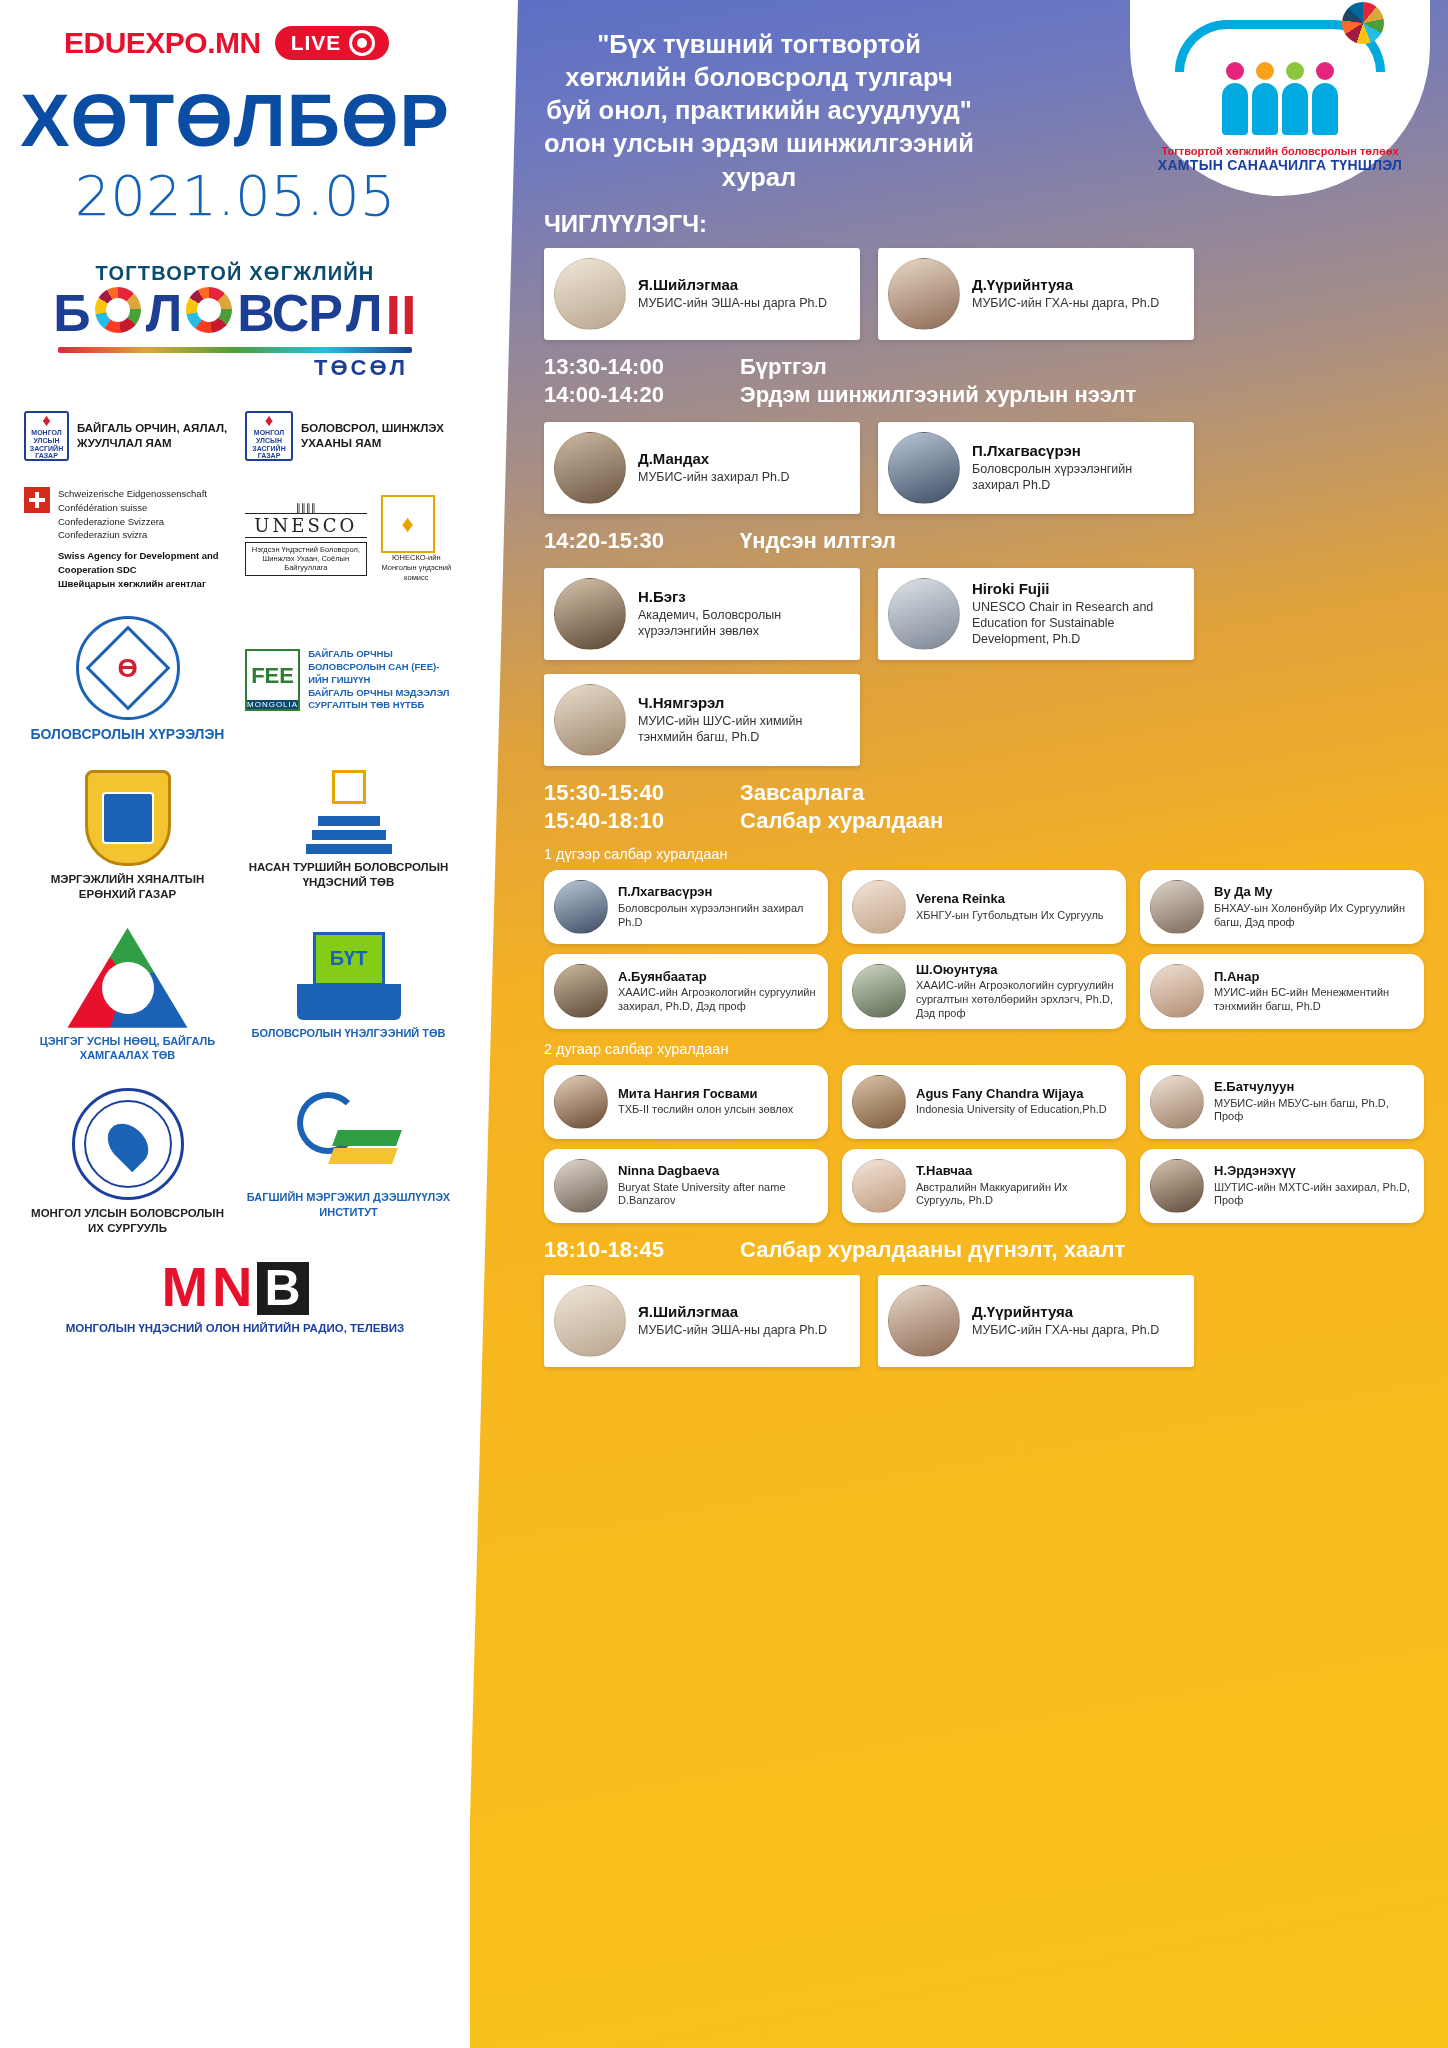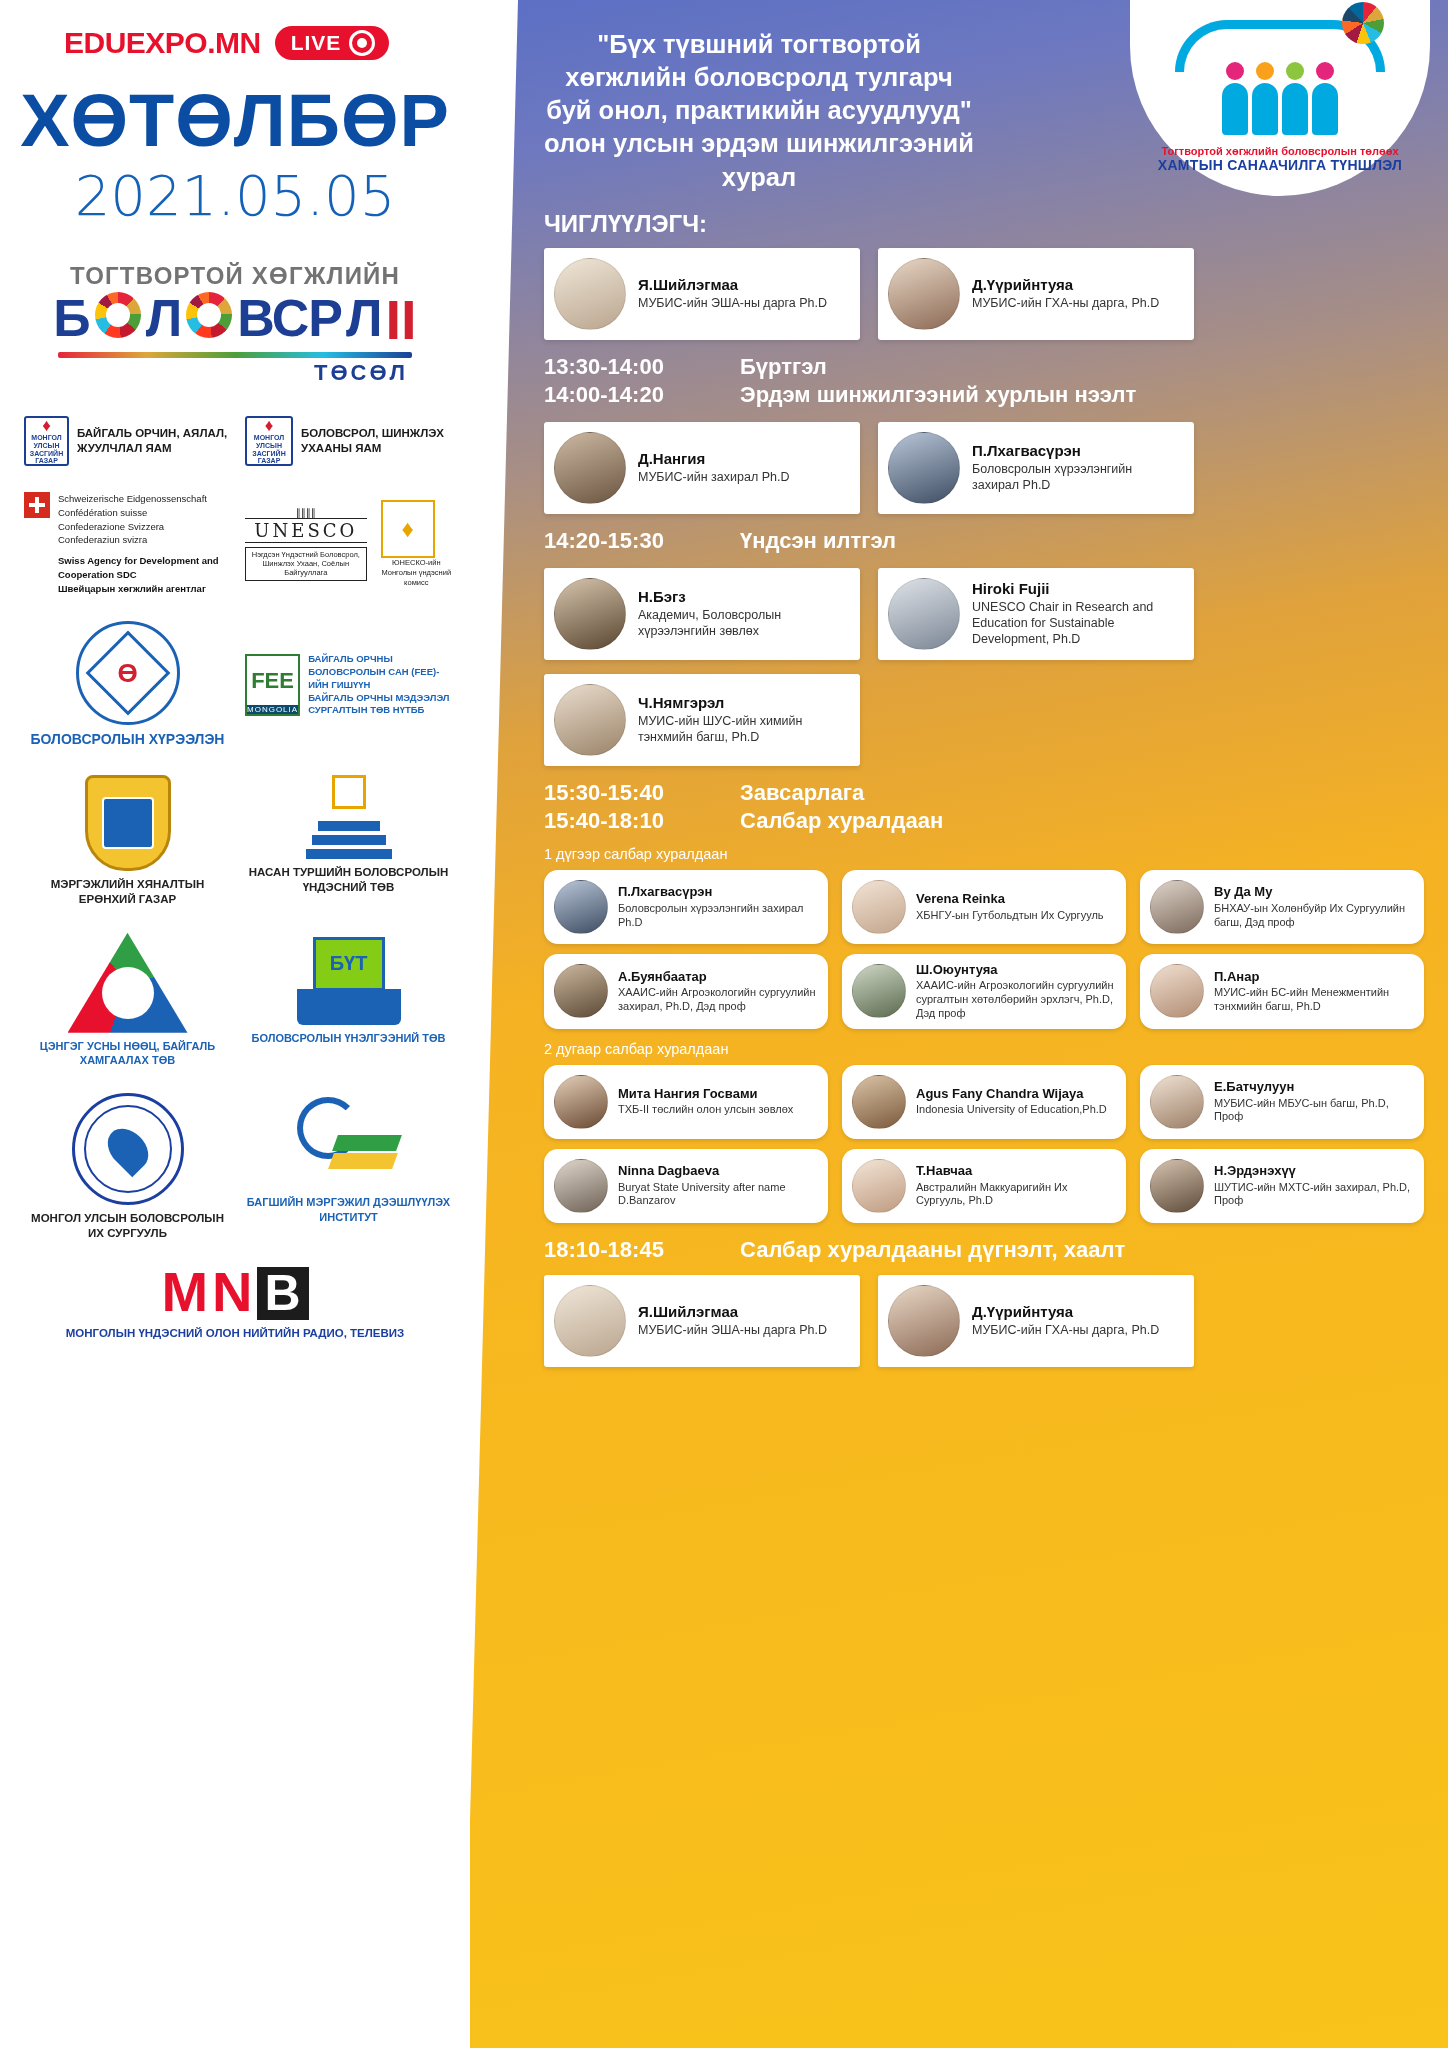--- a/index.html
+++ b/index.html
@@ -45,21 +45,21 @@
     margin-top: 18px; text-align: center;
     color: #0b4da2; font-size: 74px; font-weight: bold; letter-spacing: 1px;
   }
   .bigdate {
     text-align: center; color: #1461b8; font-size: 56px; font-weight: 300; 
     font-family: "DejaVu Sans", sans-serif;
   }
 
   
   .bol-block { margin-top: 34px; text-align: center; }
-  .bol-top { color: #737373; font-size: 24px; font-weight: bold; letter-spacing: 1.2px; }
+  .bol-top { color: #0c4a6e; font-size: 20px; font-weight: bold; letter-spacing: 1.2px; }
   .bol-main { display: flex; align-items: flex-start; justify-content: center; gap: 4px; margin-top: 2px; }
   .bol-word { color: #1c3f94; font-size: 52px; font-weight: bold; letter-spacing: -1px; line-height: 1; }
   .bol-o {
     display: inline-block; width: 46px; height: 46px; border-radius: 50%;
     background: conic-gradient(#e5243b 0 12%, #dda63a 12% 24%, #4c9f38 24% 36%, #c5192d 36% 48%, #ff3a21 48% 60%, #26bde2 60% 72%, #fcc30b 72% 84%, #a21942 84% 92%, #fd6925 92% 100%);
     position: relative; vertical-align: middle; margin: 0 1px;
   }
   .bol-o::after { content:""; position:absolute; inset:11px; border-radius:50%; background:#fff; }
   .bol-ii { color: #d22030; font-size: 56px; font-weight: bold; line-height: 1; }
   .bol-bar { height: 6px; background: linear-gradient(90deg,#e5243b,#dda63a,#4c9f38,#26bde2,#1c3f94); margin: 4px 40px 0 40px; border-radius: 2px;}
@@ -407,21 +407,21 @@
     </div>
     <div class="time-row" style="margin-top:2px;">
       <div class="t-time">14:00-14:20</div>
       <div class="t-text">Эрдэм шинжилгээний хурлын нээлт</div>
     </div>
 
     <div class="cards-row" style="margin-top:14px;">
       <div class="card w-lg">
         <div class="avatar av-lg" style="background:linear-gradient(160deg,#cdb9a3,#6b5540);"></div>
         <div>
-          <div class="c-name">Д.Нангия</div>
+          <div class="c-name">Д.Мандах</div>
           <div class="c-desc">МУБИС-ийн захирал Ph.D</div>
         </div>
       </div>
       <div class="card w-lg">
         <div class="avatar av-lg" style="background:linear-gradient(160deg,#b9c6d8,#3f4d63);"></div>
         <div>
           <div class="c-name">П.Лхагвасүрэн</div>
           <div class="c-desc">Боловсролын хүрээлэнгийн захирал Ph.D</div>
         </div>
       </div>

